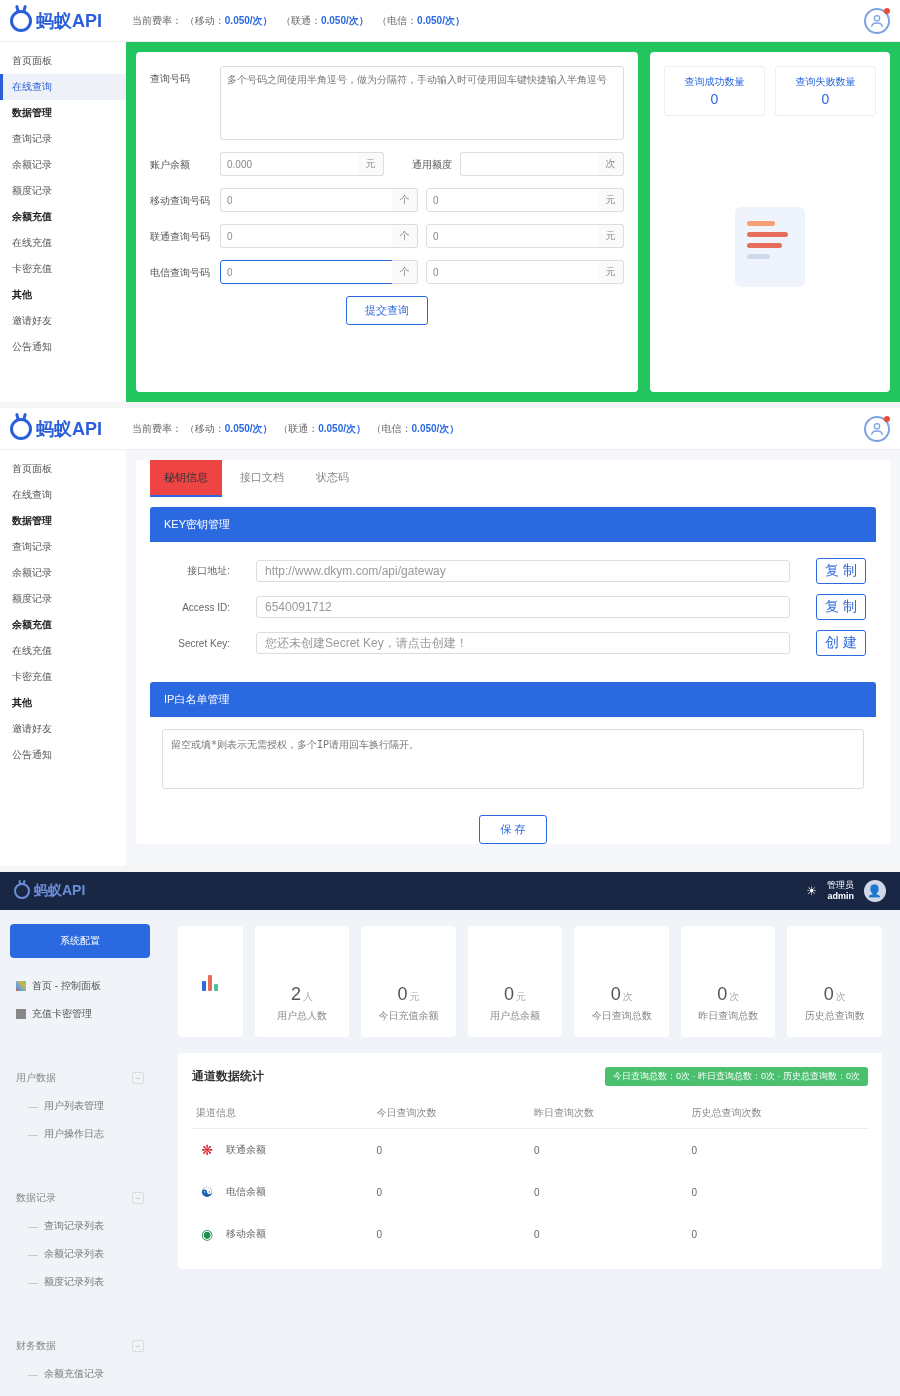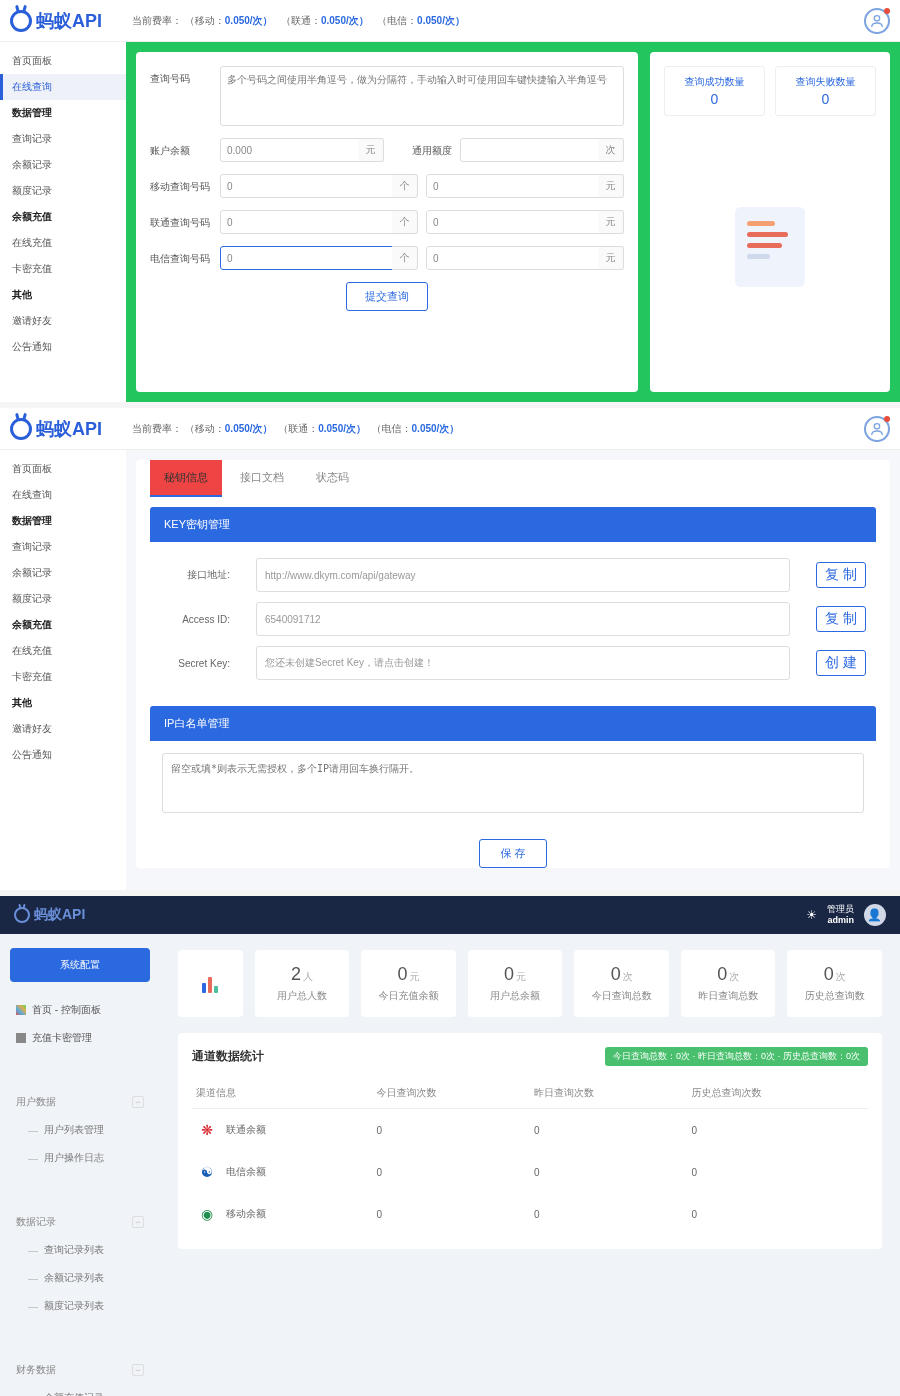--- a/index.html
+++ b/index.html
@@ -21,21 +21,21 @@
 .sidebar1 .item { padding: 6px 12px; color: #555; cursor: pointer; }
 .sidebar1 .item.active { background: #eef1f7; color: #2b5fd9; border-left: 3px solid #2b5fd9; padding-left: 9px; }
 .sidebar1 .hdr { padding: 6px 12px; font-weight: bold; color: #222; }
 .main1 { flex: 1; background: #22c55e; padding: 10px; display: flex; gap: 12px; }
 .card { background: #fff; border-radius: 4px; padding: 14px; }
 .form-card { flex: 1.35; }
 .stats-card { flex: 1; display: flex; flex-direction: column; }
 .form-row { display: flex; align-items: flex-start; margin-bottom: 12px; }
 .form-label { width: 70px; font-size: 10px; color: #555; padding-top: 6px; }
 .form-ctrl { flex: 1; display: flex; gap: 8px; }
-.textarea { width: 100%; height: 60px; border: 1px solid #ddd; border-radius: 3px; padding: 6px; font-size: 10px; color: #aaa; resize: none; }
+.textarea { width: 100%; height: 74px; border: 1px solid #ddd; border-radius: 3px; padding: 6px; font-size: 10px; color: #aaa; resize: none; }
 .iput { border: 1px solid #ddd; border-radius: 3px; height: 24px; padding: 0 6px; font-size: 10px; color: #888; flex: 1; }
 .iput.hl { border-color: #2b69e0; }
 .unit-box { border: 1px solid #ddd; border-left: none; border-radius: 0 3px 3px 0; height: 24px; width: 26px; display: flex; align-items: center; justify-content: center; font-size: 10px; color: #888; background: #fafafa; margin-left: -8px; }
 .igrp { display: flex; flex: 1; }
 .submit-btn { display: block; margin: 8px auto 0; padding: 6px 18px; border: 1px solid #2b69e0; color: #2b69e0; background: #fff; border-radius: 3px; font-size: 11px; cursor: pointer; }
 .stat-pair { display: flex; gap: 10px; }
 .stat-box { flex: 1; border: 1px solid #eee; border-radius: 3px; padding: 8px; text-align: center; }
 .stat-box .lbl { font-size: 10px; color: #2b69e0; }
 .stat-box .val { font-size: 14px; color: #2b69e0; margin-top: 2px; }
 .illus { flex: 1; display: flex; align-items: center; justify-content: center; }
@@ -47,21 +47,21 @@
 .il4 { background: #cfd9ec; width: 50%; }
 
 
 .tabs { display: flex; gap: 4px; padding: 0 14px; }
 .tab { padding: 10px 14px; font-size: 11px; color: #888; cursor: pointer; border-bottom: 2px solid transparent; }
 .tab.active { color: #333; border-bottom-color: #2b69e0; background: #ef4444; }
 .panel { margin: 10px 14px; }
 .panel-hdr { background: #2b69e0; color: #fff; padding: 10px 14px; font-size: 11px; border-radius: 3px 3px 0 0; }
 .key-row { display: flex; align-items: center; margin: 10px 0; gap: 26px; }
 .key-lbl { width: 70px; text-align: right; font-size: 10px; color: #666; }
-.key-input { flex: 1; border: 1px solid #ddd; height: 34px; padding: 2px 8px; font-size: 10px; color: #999; border-radius: 3px; }
+.key-input { flex: 1; border: 1px solid #ddd; height: 22px; padding: 2px 8px; font-size: 12px; color: #999; border-radius: 3px; }
 .key-btn { width: 50px; height: 26px; border: 1px solid #2b69e0; color: #2b69e0; background: #fff; border-radius: 3px; font-size: 14px; cursor: pointer; }
 .ip-area { width: 100%; border: 1px solid #ddd; border-radius: 3px; padding: 8px; font-size: 10px; color: #999; height: 60px; resize: none; }
 .save-btn { display: block; margin: 12px auto; padding: 6px 20px; border: 1px solid #2b69e0; color: #2b69e0; background: #fff; border-radius: 3px; font-size: 11px; cursor: pointer; }
 
 
 .admin-top { background: #1a2744; height: 38px; display: flex; align-items: center; padding: 0 14px; color: #fff; }
 .admin-logo { color: #6a8fd9; font-weight: bold; font-size: 14px; display: flex; align-items: center; }
 .admin-logo .logo-icon { border-color: #6a8fd9; width: 16px; height: 16px; border-width: 2px; }
 .admin-logo .logo-icon::before, .admin-logo .logo-icon::after { background: #6a8fd9; height: 5px; width: 2px; top: -5px; }
 .admin-right { margin-left: auto; display: flex; align-items: center; gap: 10px; font-size: 9px; }
@@ -70,21 +70,21 @@
 .sys-btn { background: #2b69e0; color: #fff; text-align: center; padding: 10px; border-radius: 4px; margin-bottom: 14px; cursor: pointer; }
 .nav-item { padding: 7px 6px; color: #555; display: flex; align-items: center; gap: 6px; cursor: pointer; }
 .nav-item.sub { padding-left: 18px; color: #777; }
 .nav-item .dash { color: #bbb; }
 .nav-hdr { padding: 7px 6px; color: #888; display: flex; justify-content: space-between; align-items: center; margin-top: 36px; }
 .minus { color: #bbb; border: 1px solid #ddd; width: 12px; height: 12px; display: flex; align-items: center; justify-content: center; font-size: 9px; border-radius: 2px; }
 .main3 { flex: 1; padding: 16px 18px; }
 .metric-row { display: flex; gap: 12px; margin-bottom: 16px; }
 .metric-card { background: #fff; border-radius: 4px; padding: 14px 10px; flex: 1; text-align: center; }
 .metric-card.first { flex: 0.6; display: flex; align-items: center; justify-content: center; }
-.metric-val { font-size: 18px; color: #555; }
+.metric-val { font-size: 18px; color: #555; margin-top: 44px; }
 .metric-val .u { font-size: 10px; color: #aaa; margin-left: 2px; }
 .metric-lbl { font-size: 10px; color: #888; margin-top: 4px; }
 .chart-icon { display: flex; align-items: flex-end; gap: 2px; height: 18px; }
 .chart-icon span { width: 4px; display: block; border-radius: 1px; }
 .chart-icon span:nth-child(1){ height: 10px; background: #2b69e0; }
 .chart-icon span:nth-child(2){ height: 16px; background: #e86c5a; }
 .chart-icon span:nth-child(3){ height: 7px; background: #4ac0a0; }
 .stats-panel { background: #fff; border-radius: 4px; padding: 14px; }
 .stats-hdr { display: flex; justify-content: space-between; align-items: center; margin-bottom: 12px; }
 .stats-title { font-size: 12px; font-weight: bold; }

